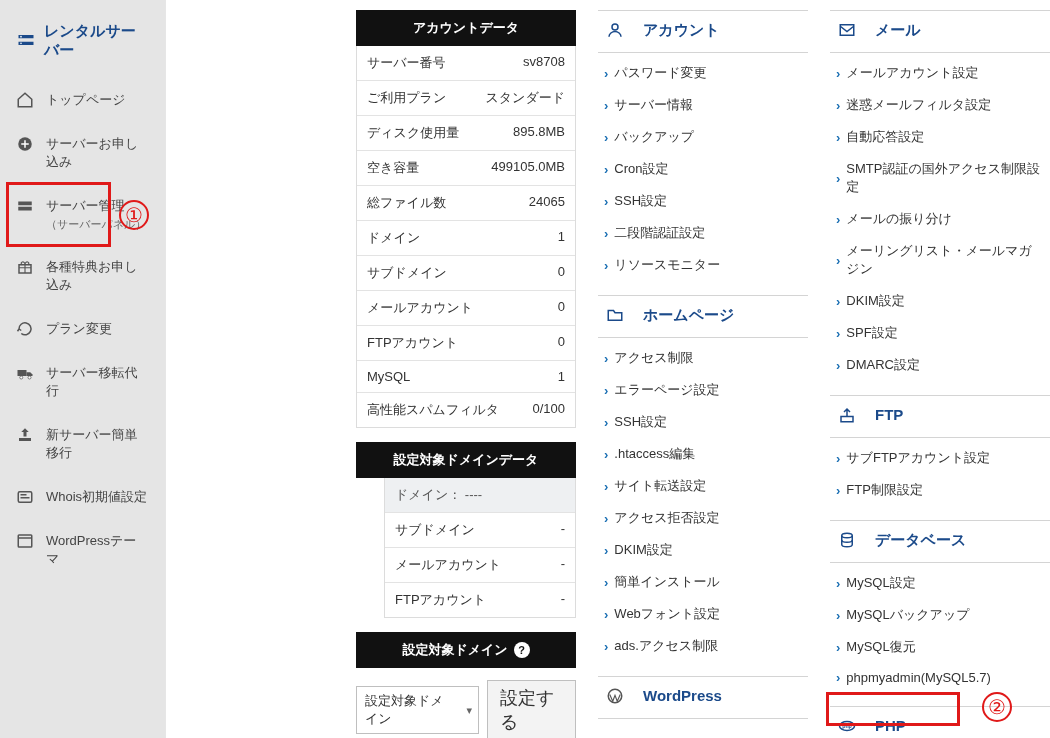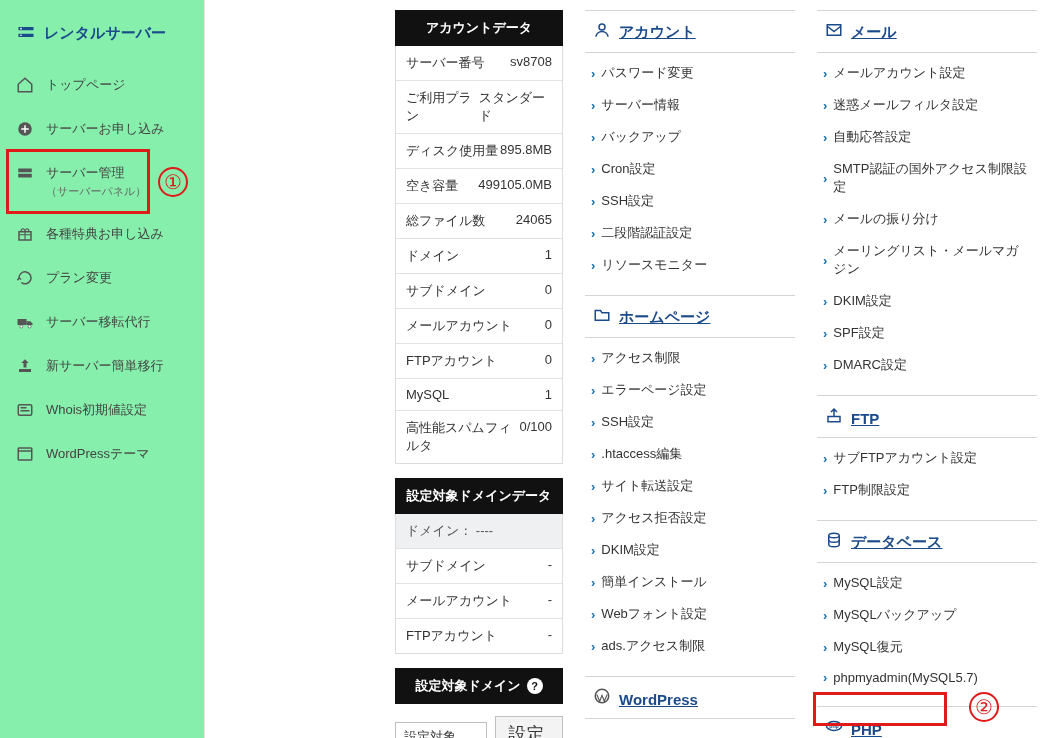--- a/index.html
+++ b/index.html
@@ -9,21 +9,21 @@
     color: #333;
     background: #fff;
     width: 1050px;
     height: 738px;
     overflow: hidden;
   }
   .layout { display: flex; height: 100%; }
   
   .sidebar {
     width: 205px;
-    background: #86efac;
+    background: #e5e5e5;
     border-right: 1px solid #e6e6e6;
     padding-top: 12px;
   }
   .brand {
     display: flex; align-items: center; gap: 8px;
     color: #1b4a8a; font-weight: 700; font-size: 15px;
     padding: 10px 16px 18px 16px;
   }
   .brand svg { flex: 0 0 auto; }
   .side-item {
@@ -47,51 +47,51 @@
   .circle-num {
     position: absolute;
     right: 16px; top: 50%; transform: translateY(-50%);
     width: 30px; height: 30px; border: 2.5px solid #e01919; border-radius: 50%;
     color: #e01919; font-size: 20px; font-weight: 400;
     display: flex; align-items: center; justify-content: center;
     font-family: "Times New Roman", serif;
   }
   
   .main { flex: 1; padding: 10px 0 0 0; display: flex; gap: 22px; margin-left: 190px;}
-  .col-left { width: 168px; }
+  .col-left { width: 220px; }
   .col-mid  { width: 210px; }
   .col-right{ width: 220px; position:relative;}
   .panel-hdr {
     background: #111; color: #fff; font-weight: 700;
     text-align: center; padding: 8px 4px; font-size: 13px;
     border: 1px solid #111;
   }
   .panel-hdr.with-q::after{
     content:"?"; display:inline-block; width:16px;height:16px;line-height:16px;
     background:#fff;color:#111;border-radius:50%;font-size:11px;margin-left:6px;
   }
   .kv { border:1px solid #dcdcdc; border-top:none; }
   .kv-row { display:flex; justify-content: space-between; padding:8px 10px; border-top:1px solid #e3e3e3;}
   .kv-row:first-child{border-top:none;}
   .kv-row .k { color:#333; }
   .kv-row .v { color:#333; }
-  .kv2 { border:1px solid #dcdcdc; border-top:none;}
+  .kv2 { border:1px solid #dcdcdc; border-top:none;margin-left:28px;}
   .kv2-top { background:#eef0f2; padding:8px 10px; color:#555;}
   .kv2-row { display:flex; justify-content:space-between; padding:8px 10px; border-top:1px solid #e3e3e3;}
   .domain-select-row{
     margin-top:12px; display:flex; gap:8px; justify-content:center; align-items:center;
   }
   .sel { border:1px solid #bfbfbf; background:#fff; padding:5px 22px 5px 8px; font-size:13px; position:relative; cursor:pointer;}
   .sel::after{content:"▾"; position:absolute; right:6px; top:50%; transform:translateY(-50%); color:#666; font-size:11px;}
   .btn { border:1px solid #bfbfbf; background:#f3f3f3; padding:5px 12px; font-size:18px; cursor:pointer;}
   
   .cat-hdr {
-    display:flex; align-items:flex-end; gap:8px;
+    display:flex; align-items:flex-start; gap:19px;
     border:1px solid #d4d4d4; border-left:none;border-right:none;
-    padding:10px 8px; font-weight:700; color:#1b4a8a; font-size:15px;text-decoration:underline;
+    padding:10px 8px; font-weight:700; color:#1b4a8a; font-size:15px;
   }
   .cat-hdr .ic{color:#1b4a8a;}
   .link-list{ padding:4px 0 14px 0;}
   .link-item{
     display:flex; align-items:center; gap:6px;
     padding:7px 6px; color:#333; cursor:pointer; font-size:13px;
   }
   .link-item .chev{ color:#1b6fb3; font-weight:700;}
   .col-right .highlight-box-2{
     position:absolute; border:3px solid #e01919;

